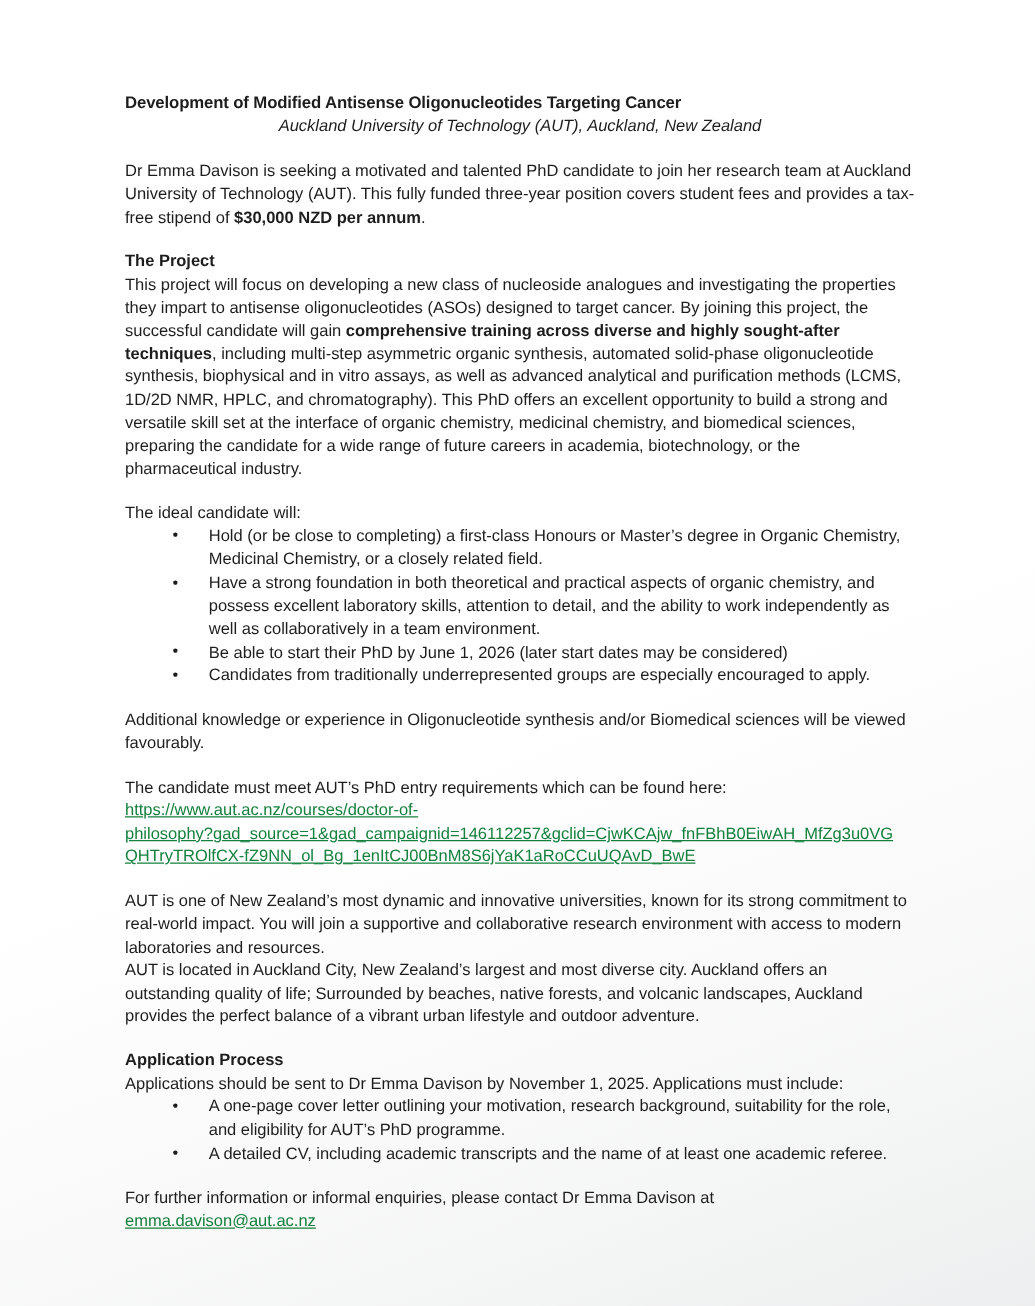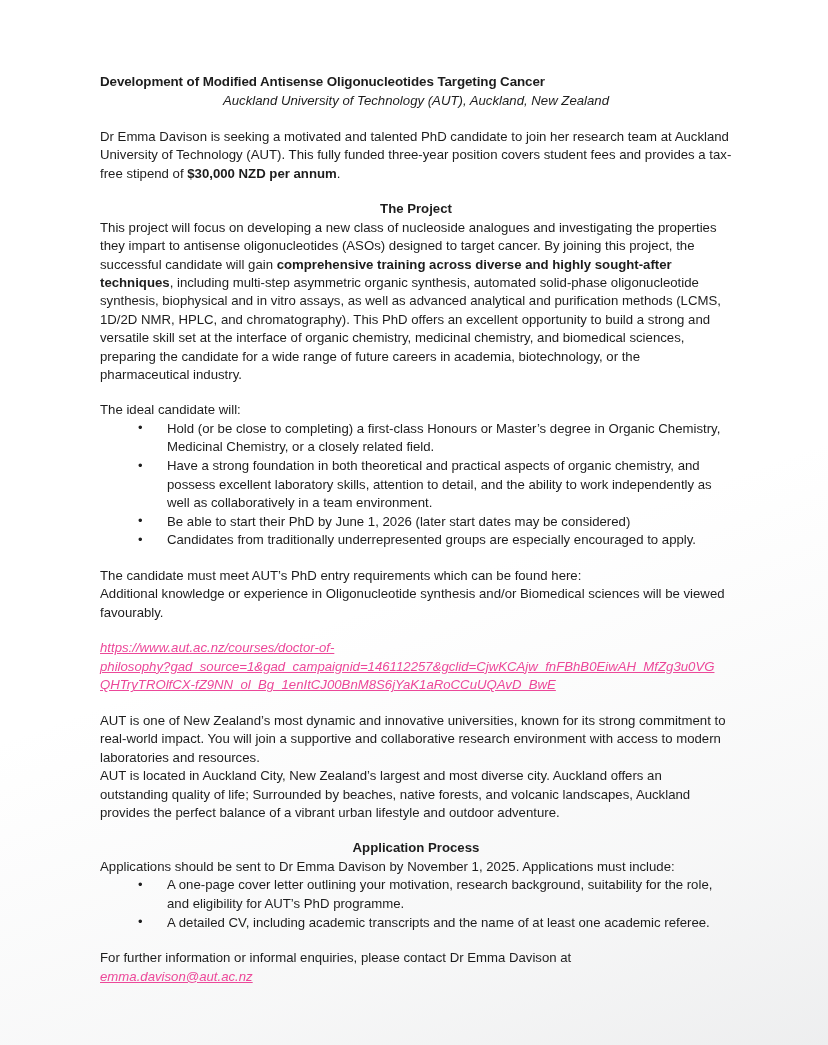--- a/index.html
+++ b/index.html
@@ -62,21 +62,20 @@
     margin: 0 0 17px 0;
   }
   p.para.tight {
     margin: 0;
   }
   .heading {
     font-weight: bold;
     font-size: 13.2px;
     line-height: 18.6px;
     margin: 0;
-    text-align: center;
   }
   b, .b { font-weight: bold; }
   .u { text-underline-offset: 2px; }
   ul.bullets {
     margin: 0 0 17px 0;
     padding: 0 0 0 52px;
     list-style: none;
   }
   ul.bullets li {
     position: relative;
@@ -87,24 +86,23 @@
   ul.bullets li::before {
     content: "\2022";
     position: absolute;
     left: -14px;
     top: -0.5px;
     font-size: 13px;
     color: #1d1d1d;
   }
   .link-block {
     display: block;
-    color: #ec4899;
+    color: #15803d;
     line-height: 18.6px;
     word-break: break-all;
-    font-style: italic;
   }
   .spacer-sm { height: 17px; }
 </style>
 </head>
 <body>
 
 <div class="page">
   <div class="doc">
 
     <div class="title">Development of Modified Antisense Oligonucleotides Targeting Cancer</div>
@@ -116,23 +114,23 @@
     <p class="para"><span>This project will focus on developing a new class of nucleoside analogues and investigating the properties they impart to antisense oligonucleotides (ASOs) designed to target cancer. By joining this project, the successful candidate will gain </span><b>comprehensive training across diverse and highly sought-after techniques</b><span>, including multi-step asymmetric organic synthesis, automated solid-phase oligonucleotide synthesis, biophysical and in vitro assays, as well as advanced analytical and purification methods (LCMS, 1D/2D NMR, HPLC, and chromatography). This PhD offers an excellent opportunity to build a strong and versatile skill set at the interface of organic chemistry, medicinal chemistry, and biomedical sciences, preparing the candidate for a wide range of future careers in academia, biotechnology, or the pharmaceutical industry.</span></p>
 
     <p class="para tight">The ideal candidate will:</p>
     <ul class="bullets">
       <li>Hold (or be close to completing) a first-class Honours or Master’s degree in Organic Chemistry, Medicinal Chemistry, or a closely related field.</li>
       <li>Have a strong foundation in both theoretical and practical aspects of organic chemistry, and possess excellent laboratory skills, attention to detail, and the ability to work independently as well as collaboratively in a team environment.</li>
       <li>Be able to start their PhD by June 1, 2026 (later start dates may be considered)</li>
       <li>Candidates from traditionally underrepresented groups are especially encouraged to apply.</li>
     </ul>
 
+    <p class="para">Additional knowledge or experience in Oligonucleotide synthesis and/or Biomedical sciences will be viewed favourably.</p>
+
     <p class="para tight">The candidate must meet AUT’s PhD entry requirements which can be found here:</p>
-
-    <p class="para">Additional knowledge or experience in Oligonucleotide synthesis and/or Biomedical sciences will be viewed favourably.</p>
     <a class="link-block" href="#">https://www.aut.ac.nz/courses/doctor-of-</a>
     <a class="link-block" href="#">philosophy?gad_source=1&amp;gad_campaignid=146112257&amp;gclid=CjwKCAjw_fnFBhB0EiwAH_MfZg3u0VG</a>
     <a class="link-block" href="#">QHTryTROlfCX-fZ9NN_ol_Bg_1enItCJ00BnM8S6jYaK1aRoCCuUQAvD_BwE</a>
 
     <div class="spacer-sm"></div>
 
     <p class="para tight">AUT is one of New Zealand’s most dynamic and innovative universities, known for its strong commitment to real-world impact. You will join a supportive and collaborative research environment with access to modern laboratories and resources.</p>
     <p class="para">AUT is located in Auckland City, New Zealand’s largest and most diverse city. Auckland offers an outstanding quality of life; Surrounded by beaches, native forests, and volcanic landscapes, Auckland provides the perfect balance of a vibrant urban lifestyle and outdoor adventure.</p>
 
     <div class="heading">Application Process</div>

